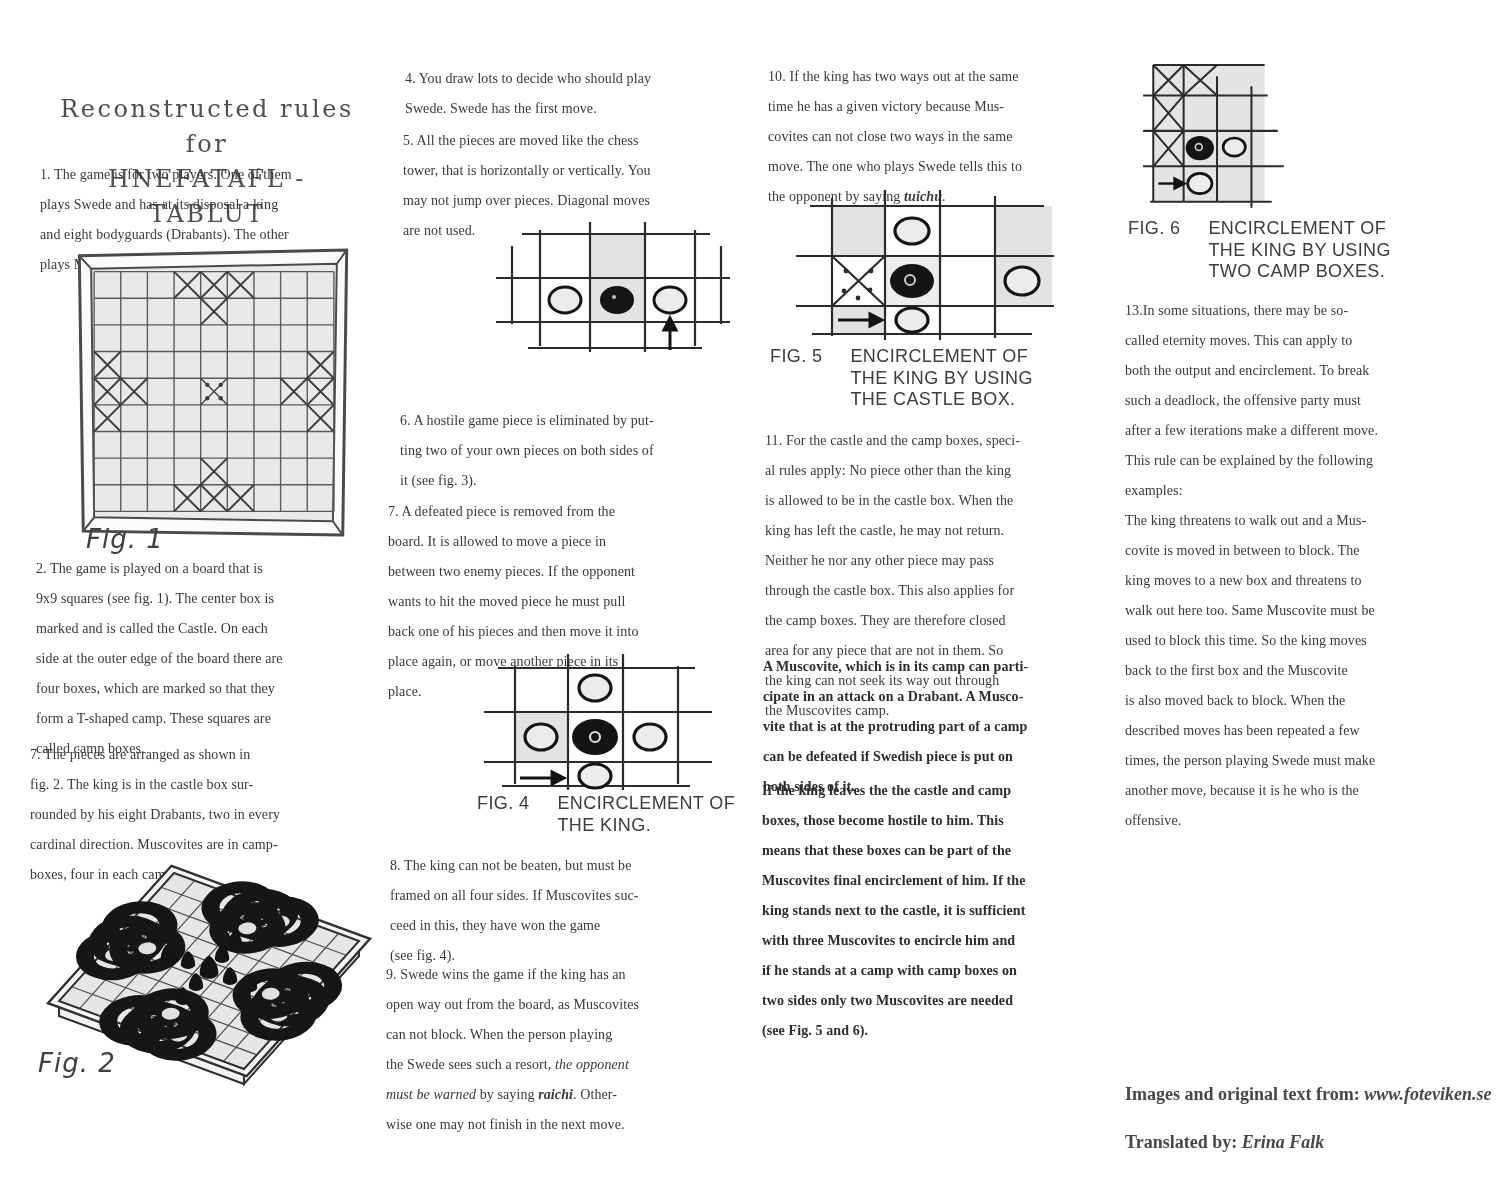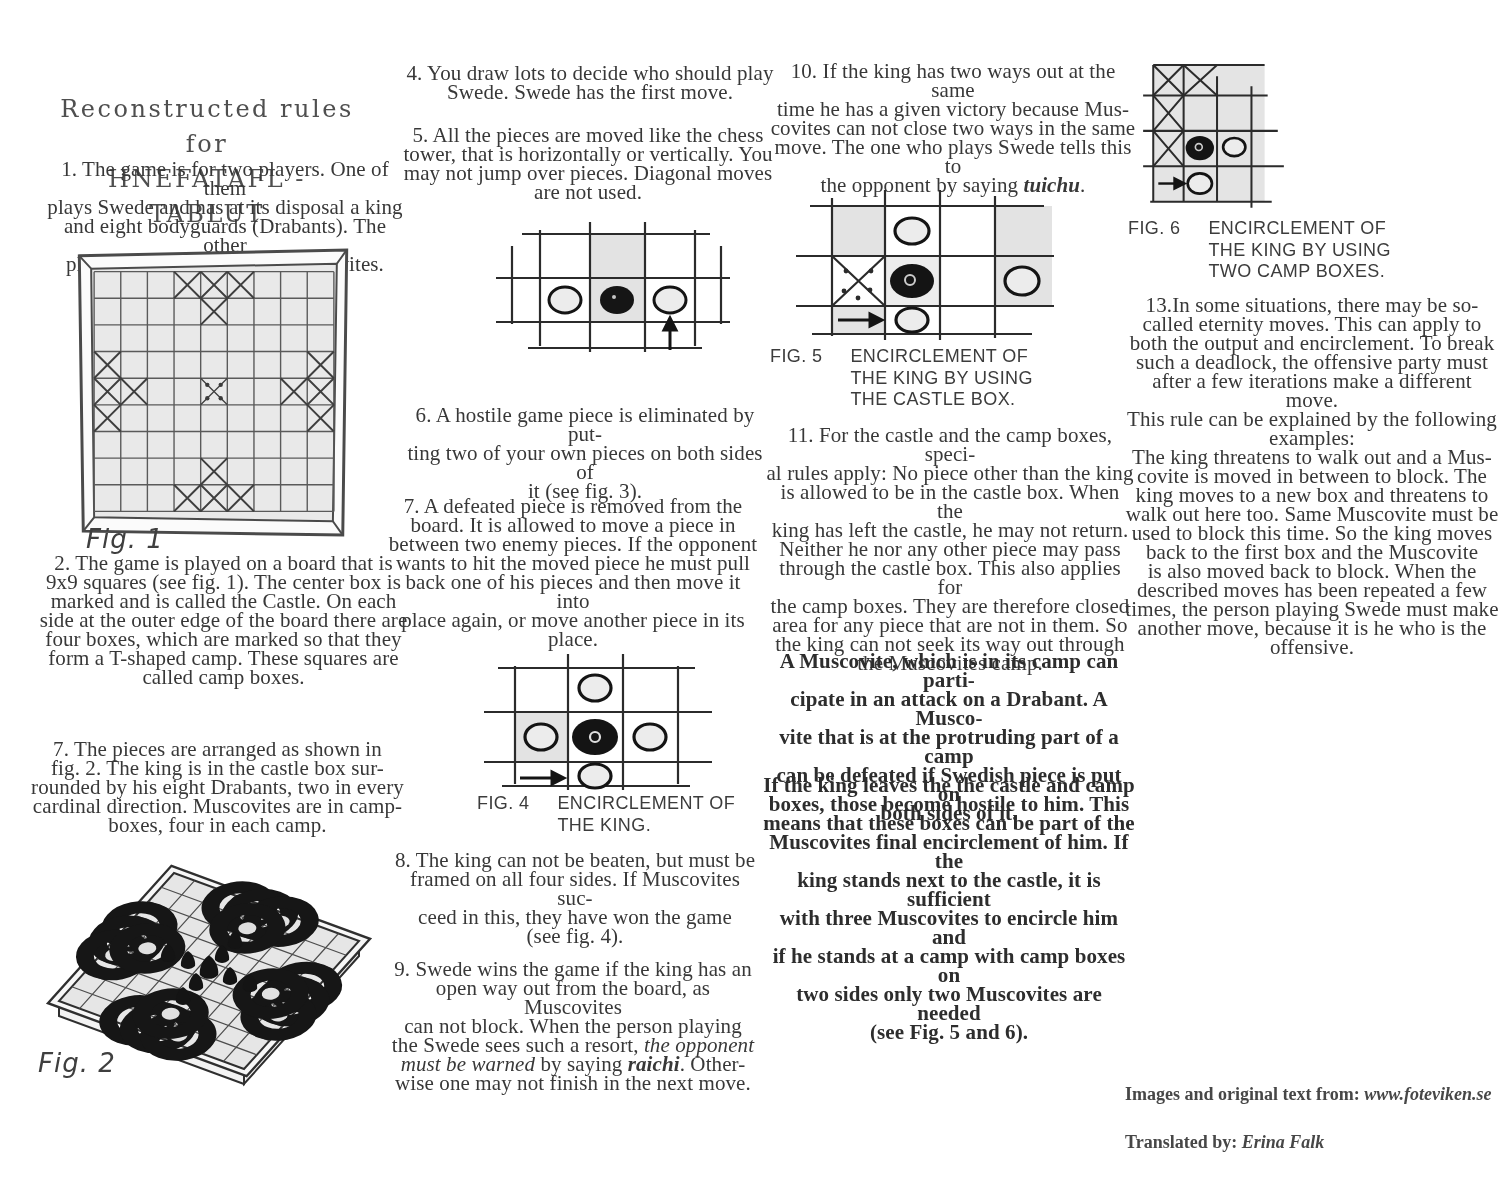--- a/index.html
+++ b/index.html
@@ -7,22 +7,22 @@
     position:relative;width:1500px;height:1195px;background:#fff;overflow:hidden;
     font-family:"Liberation Serif","DejaVu Serif",serif;color:#383838;
   }
   .title{
     position:absolute;text-align:center;color:#4f4f4f;
     font-size:24px;line-height:35px;letter-spacing:2.5px;
     font-family:"DejaVu Serif",serif;
     margin-top:10px;
   }
   .para{
-    position:absolute;font-size:21px;line-height:19px;
-    white-space:pre-line;letter-spacing:0.1px;text-align:center;
+    position:absolute;font-size:14px;line-height:30px;
+    white-space:pre-line;letter-spacing:0.1px;
   }
   .bold{font-weight:bold;color:#2d2d2d;}
   .ital{font-style:italic;}
   .bital{font-style:italic;font-weight:bold;}
   .fig{position:absolute;}
   .figcap{
     position:absolute;display:flex;gap:28px;align-items:flex-start;
     font-family:"Liberation Sans","DejaVu Sans",sans-serif;
     font-size:18px;line-height:21.5px;color:#3c3c3c;letter-spacing:0.4px;
     white-space:pre-line;

